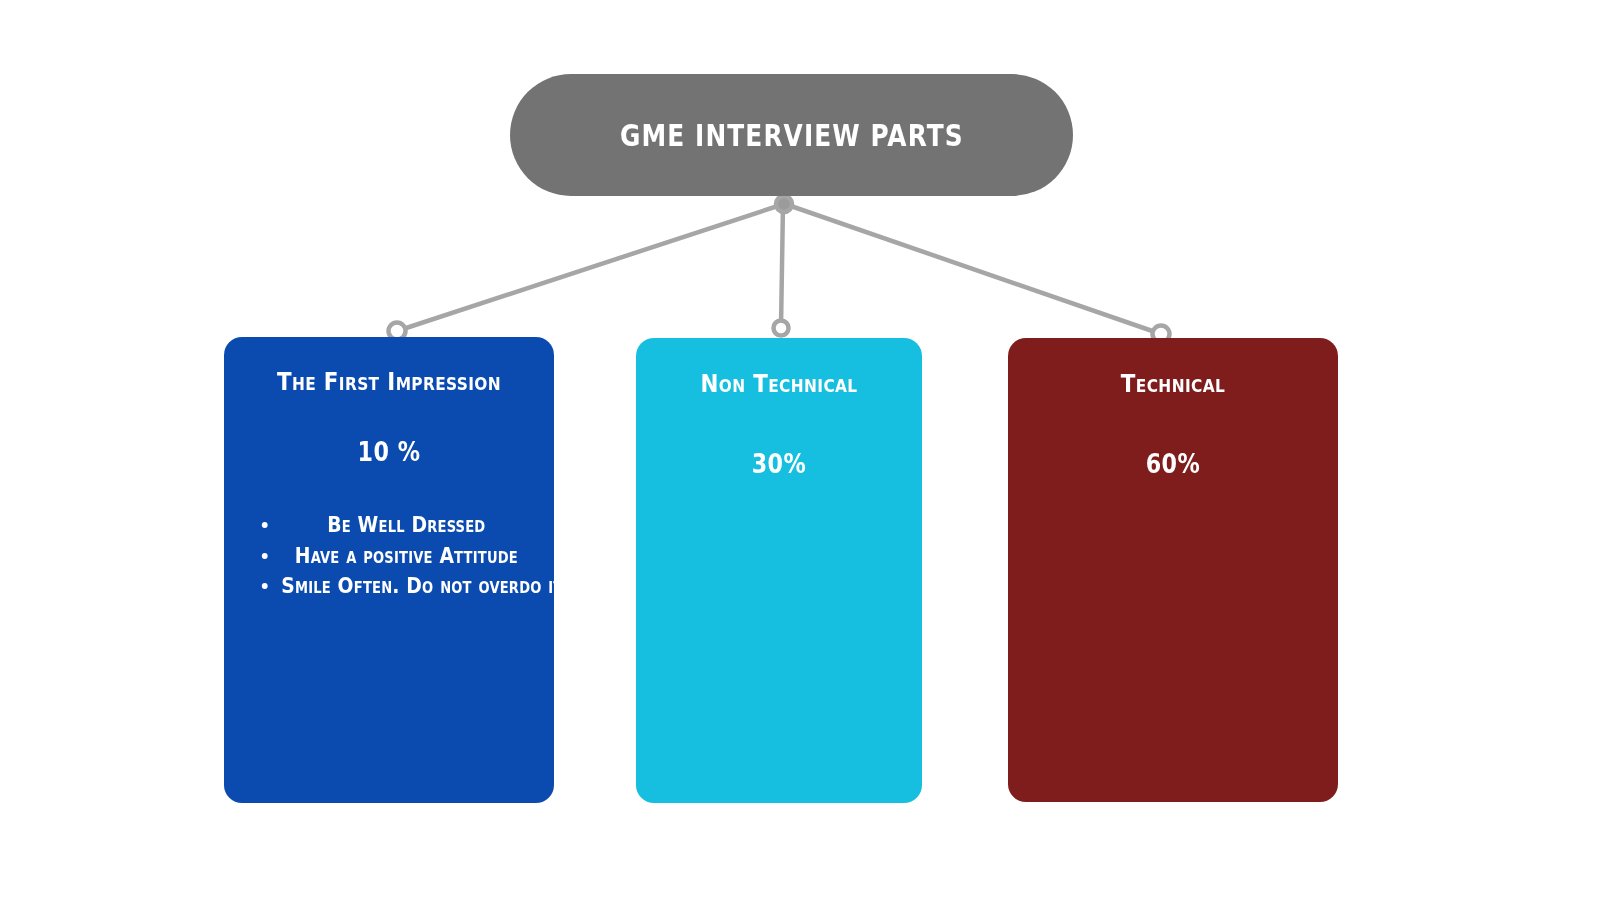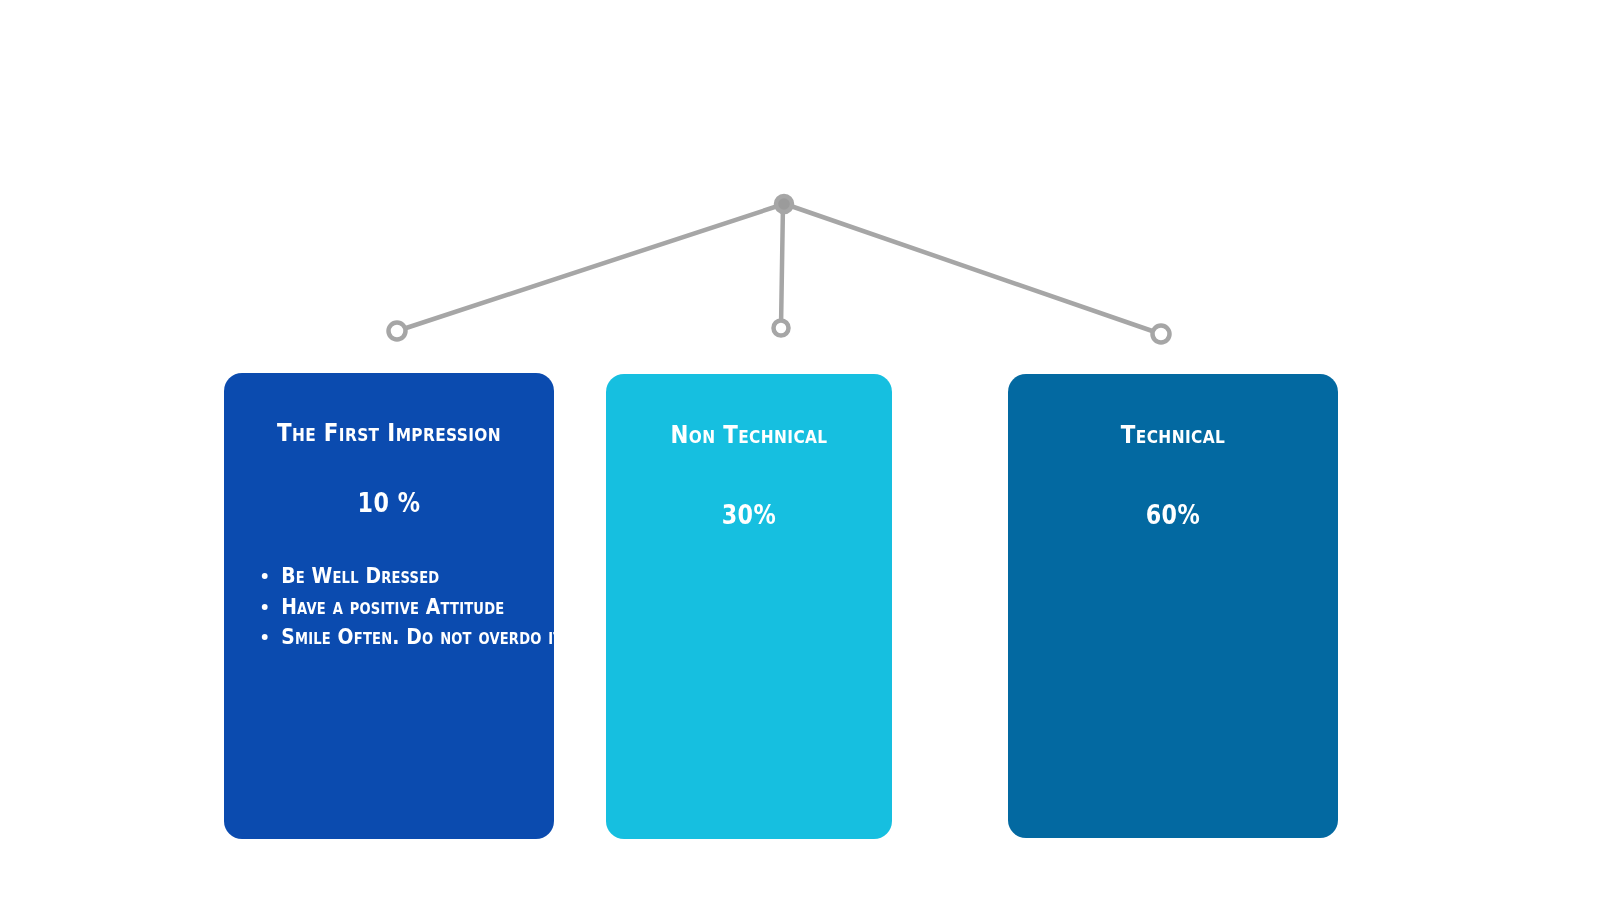--- a/index.html
+++ b/index.html
@@ -58,22 +58,21 @@
     transform: scaleX(0.92);
     white-space: nowrap;
   }
 
   
   .card {
     position: absolute;
     z-index: 3;
     border-radius: 18px;
     box-sizing: border-box;
-    padding: 26px 14px 10px 14px;
-    margin-top: 36px;
+    padding: 11px 14px 10px 14px;
   }
   .card-title {
     color: #ffffff;
     text-align: center;
     font-size: 25px;
     font-weight: 700;
     font-variant: small-caps;
     letter-spacing: 0.4px;
     transform: scaleX(0.95);
     line-height: 1.1;
@@ -122,43 +121,43 @@
   
   #card-first-impression {
     left: 224px;
     top: 337px;
     width: 330px;
     height: 466px;
     background: #0B4BAF;
   }
   #card-first-impression .card-title { margin-top: 20px; }
   #card-first-impression .card-percent { margin-top: 42px; }
-  #card-first-impression .card-list { margin-top: 44px; padding-left: 18px; }
+  #card-first-impression .card-list { margin-top: 44px; padding-left: 18px; text-align: center; }
 
   
   #card-non-technical {
-    left: 606px;
+    left: 636px;
     top: 338px;
     width: 286px;
     height: 465px;
     background: #16BFE0;
     overflow: visible;
   }
   #card-non-technical .card-title { margin-top: 21px; }
   #card-non-technical .card-percent { margin-top: 52px; }
   #card-non-technical .card-list { margin-top: 44px; padding-left: 14px; }
   #card-non-technical .card-list li { line-height: 1.46; }
 
   
   #card-technical {
     left: 1008px;
     top: 338px;
     width: 330px;
     height: 464px;
-    background: #0369a1;
+    background: #7f1d1d;
     overflow: visible;
   }
   #card-technical .card-title { margin-top: 21px; }
   #card-technical .card-percent { margin-top: 52px; }
   #card-technical .card-list { margin-top: 44px; padding-left: 14px; }
   #card-technical .card-list li { line-height: 1.46; }
 </style>
 </head>
 <body>
 
@@ -171,20 +170,23 @@
       <line x1="785" y1="204" x2="1161" y2="334"></line>
     </g>
     <g fill="#FFFFFF" stroke="#A6A6A6" stroke-width="4.5">
       <circle cx="784" cy="204" r="8" fill="#9B9B9B"></circle>
       <circle cx="397" cy="331" r="8.5"></circle>
       <circle cx="781" cy="328" r="7.5"></circle>
       <circle cx="1161" cy="334" r="8.5"></circle>
     </g>
   </svg>
 
+  <div id="root-node">
+    <div class="root-title">GME INTERVIEW PARTS</div>
+  </div>
 
   <div class="card" id="card-first-impression">
     <div class="card-title">The First Impression</div>
     <div class="card-percent">10 %</div>
     <ul class="card-list">
       <li>Be Well Dressed</li>
       <li>Have a positive Attitude</li>
       <li>Smile Often. Do not overdo it</li>
     </ul>
   </div>

